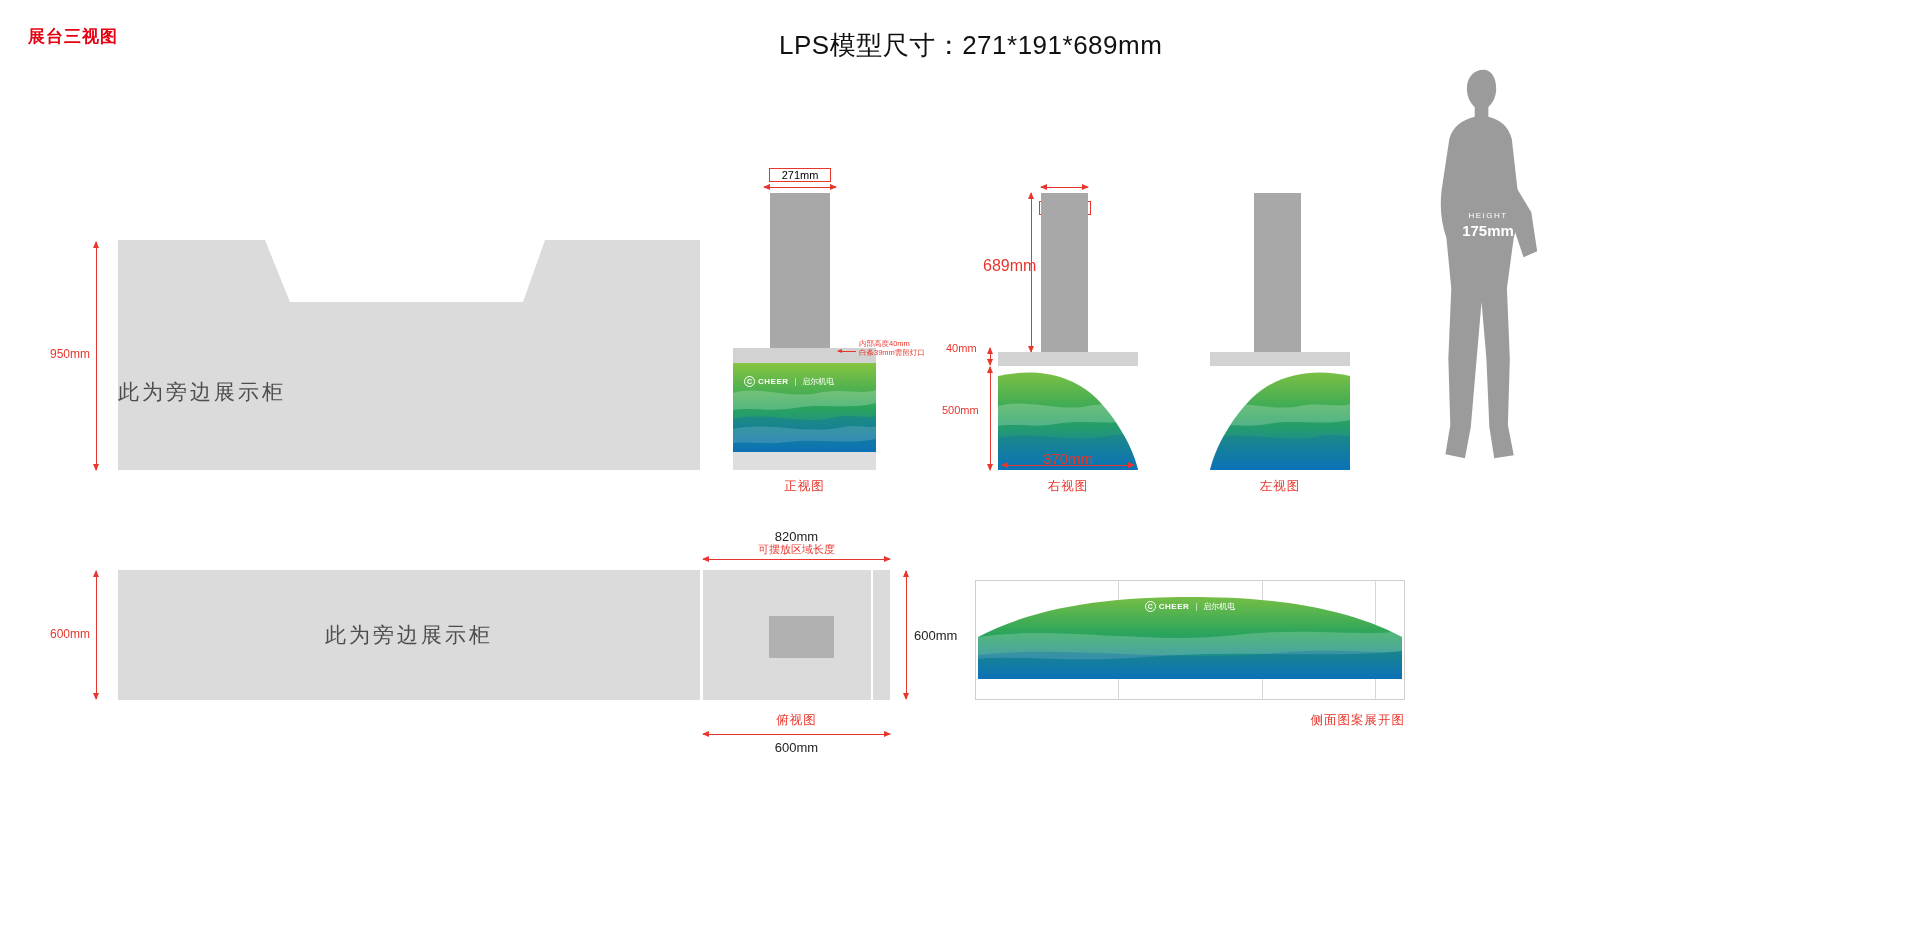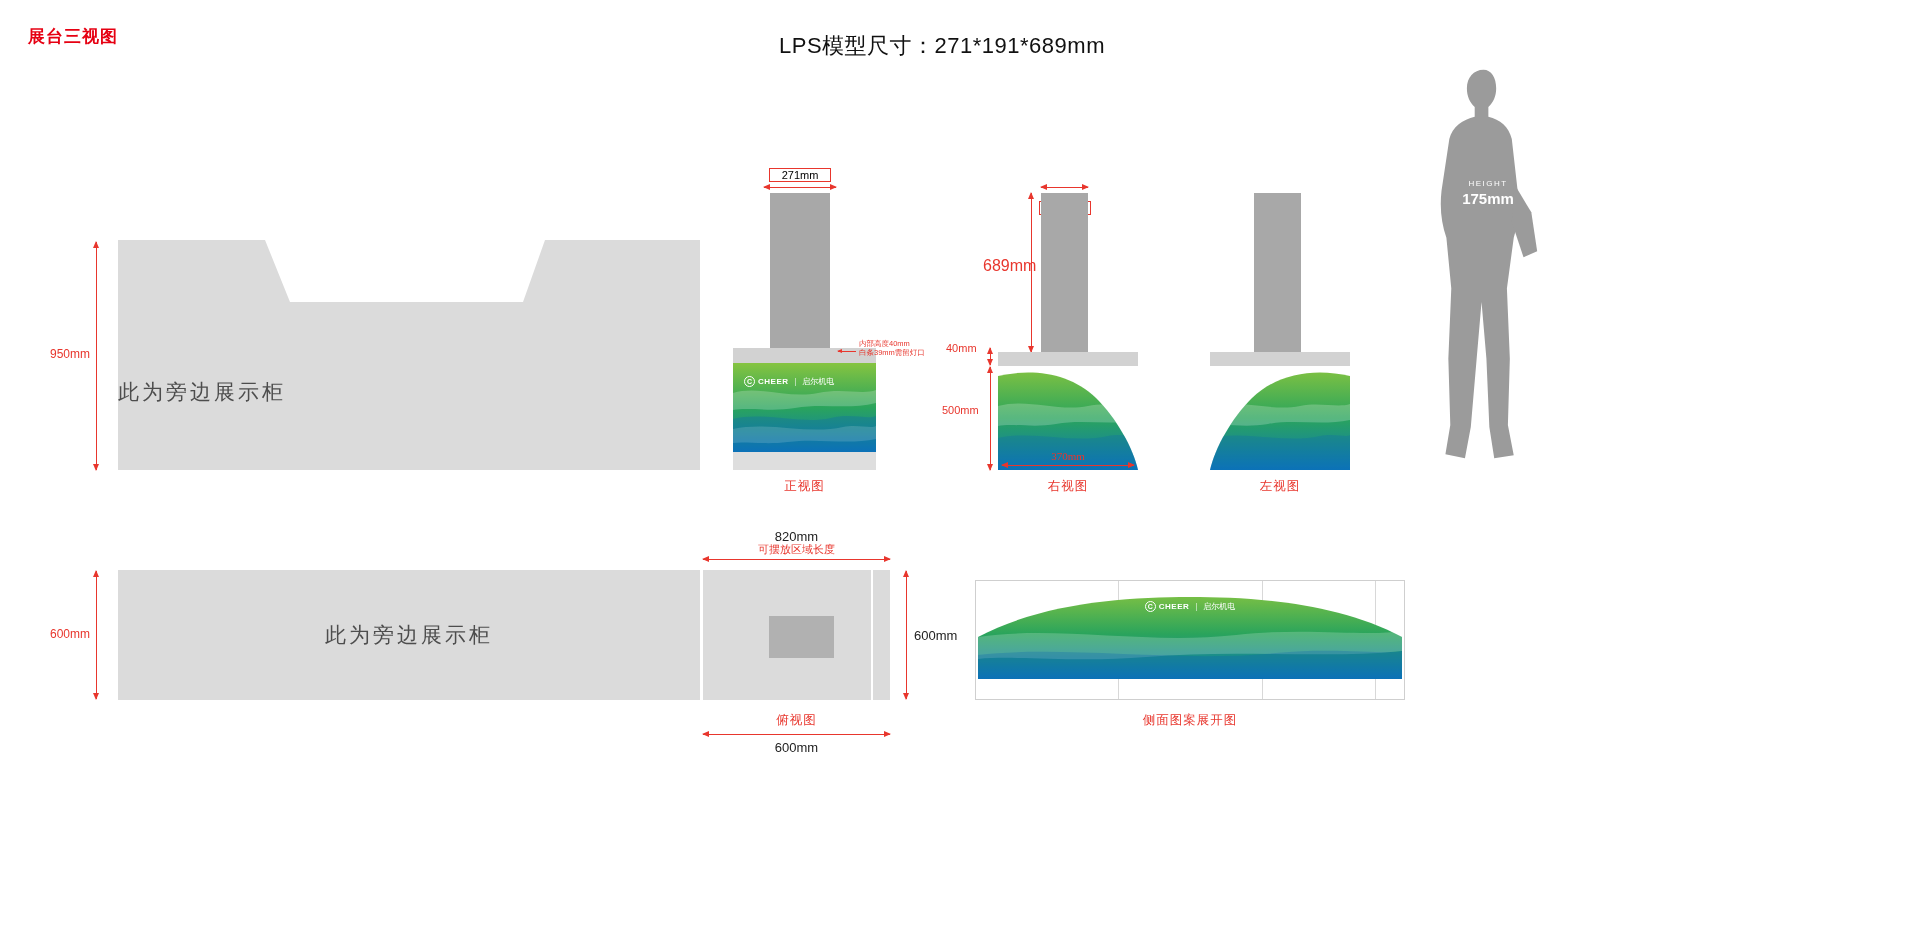--- a/index.html
+++ b/index.html
@@ -7,21 +7,21 @@
     --title-red:#e60012;
     --gray-shape:#dbdbdb;
     --gray-col:#a8a8a8;
     --ink:#222;
   }
   *{box-sizing:border-box;margin:0;padding:0;}
   html,body{width:1920px;height:939px;background:#fff;font-family:"Liberation Sans",sans-serif;}
   .canvas{position:relative;width:1920px;height:939px;background:#fff;overflow:hidden;}
 
   .doc-title{position:absolute;left:28px;top:25px;font-size:17px;font-weight:700;color:var(--title-red);letter-spacing:1px;}
-  .specs{position:absolute;left:779px;top:26px;color:#111;font-size:22px;line-height:39px;letter-spacing:0.5px;}
+  .specs{position:absolute;left:779px;top:26px;color:#111;font-size:26px;line-height:39px;letter-spacing:0.5px;}
 
   .shape-label{position:absolute;color:#4d4d4d;font-size:21px;letter-spacing:3px;}
   .rect{position:absolute;}
 
   
   .dim-h{position:absolute;height:0;border-top:1px solid var(--red);}
   .dim-h::before{content:"";position:absolute;left:-1px;top:-4px;border-top:3.5px solid transparent;border-bottom:3.5px solid transparent;border-right:7px solid var(--red);}
   .dim-h::after{content:"";position:absolute;right:-1px;top:-4px;border-top:3.5px solid transparent;border-bottom:3.5px solid transparent;border-left:7px solid var(--red);}
   .dim-v{position:absolute;width:0;border-left:1px solid var(--red);}
   .dim-v::before{content:"";position:absolute;top:-1px;left:-4px;border-left:3.5px solid transparent;border-right:3.5px solid transparent;border-bottom:7px solid var(--red);}
@@ -32,21 +32,21 @@
   .view-label{position:absolute;color:var(--red);font-size:12.5px;text-align:center;letter-spacing:1px;}
   .note-text{position:absolute;color:var(--red);font-size:7.5px;line-height:9px;white-space:nowrap;}
   .note-arrow{position:absolute;height:0;border-top:1px solid var(--red);}
   .note-arrow::before{content:"";position:absolute;left:-1px;top:-3px;border-top:2.5px solid transparent;border-bottom:2.5px solid transparent;border-right:5px solid var(--red);}
 
   .logo{position:absolute;display:flex;align-items:center;gap:3px;color:#fff;font-size:8px;white-space:nowrap;}
   .logo .mark{display:inline-block;width:11px;height:11px;border:1px solid #fff;border-radius:50%;font-size:7px;line-height:9px;text-align:center;font-weight:700;}
   .logo .brand{font-weight:700;letter-spacing:0.5px;}
   .logo.center{left:0;right:0;justify-content:center;}
 
-  .figure-text{position:absolute;color:#fff;text-align:center;}
+  .figure-text{position:absolute;color:#fff;text-align:center;margin-top:32px;}
 
   .side-box{position:absolute;left:975px;top:580px;width:430px;height:120px;border:1px solid #cfcfcf;background:#fff;}
   .fold{position:absolute;top:0;width:1px;height:118px;background:#d8d8d8;}
 </style>
 </head>
 <body>
 
 <div class="canvas">
 
   <div class="doc-title">展台三视图</div>
@@ -113,21 +113,21 @@
     </defs>
     <g clip-path="url(#cR)">
       <rect width="140" height="104" fill="url(#gR)"></rect>
       <path d="M0,40 C30,32 60,46 90,40 C110,36 128,42 140,38 L140,54 C112,60 85,53 58,58 C35,62 14,57 0,60 Z" fill="#ffffff" opacity="0.22"></path>
       <path d="M0,72 C35,64 75,78 110,70 C125,67 136,72 140,69 L140,104 L0,104 Z" fill="#0e68ab" opacity="0.28"></path>
     </g>
   </svg>
   <div class="dim-v" style="left:990px;top:367px;height:103px;"></div>
   <div class="dim-text" style="left:942px;top:404px;font-size:11px;">500mm</div>
   <div class="dim-h" style="left:1002px;top:465px;width:132px;"></div>
-  <div class="dim-text" style="left:1040px;top:450px;width:56px;text-align:center;font-size:11px;font-family:Liberation Serif, serif;">370mm</div>
+  <div class="dim-text" style="left:1040px;top:450px;width:56px;text-align:center;font-size:15px;">370mm</div>
   <div class="view-label" style="left:998px;top:478px;width:140px;">右视图</div>
 
   <div class="rect" style="left:1254px;top:193px;width:47px;height:159px;background:#a8a8a8;"></div>
   <div class="rect" style="left:1210px;top:352px;width:140px;height:14px;background:#d2d2d2;"></div>
   <svg class="rect" style="left:1210px;top:366px;" width="140" height="104" viewBox="0 0 140 104">
     <defs>
       <linearGradient id="gL" x1="0" y1="0" x2="0" y2="1">
         <stop offset="0" stop-color="#86c440"></stop>
           <stop offset="0.5" stop-color="#2aa45c"></stop>
           <stop offset="1" stop-color="#0b76bd"></stop>
@@ -190,15 +190,15 @@
         <path d="M2,66 C90,56 200,74 300,64 C360,58 410,66 426,62 L426,90 L2,90 Z" fill="#0e68ab" opacity="0.3"></path>
       </g>
     </svg>
     <div class="logo center" style="top:20px;">
       <span class="mark">C</span>
       <span class="brand">CHEER</span>
       <span>｜</span>
       <span>启尔机电</span>
     </div>
   </div>
-  <div class="view-label" style="left:975px;top:712px;width:430px;">侧面图案展开图</div>
+  <div class="view-label" style="left:975px;top:712px;width:430px;text-align:right;">侧面图案展开图</div>
 
 </div>
 
 </body></html>

